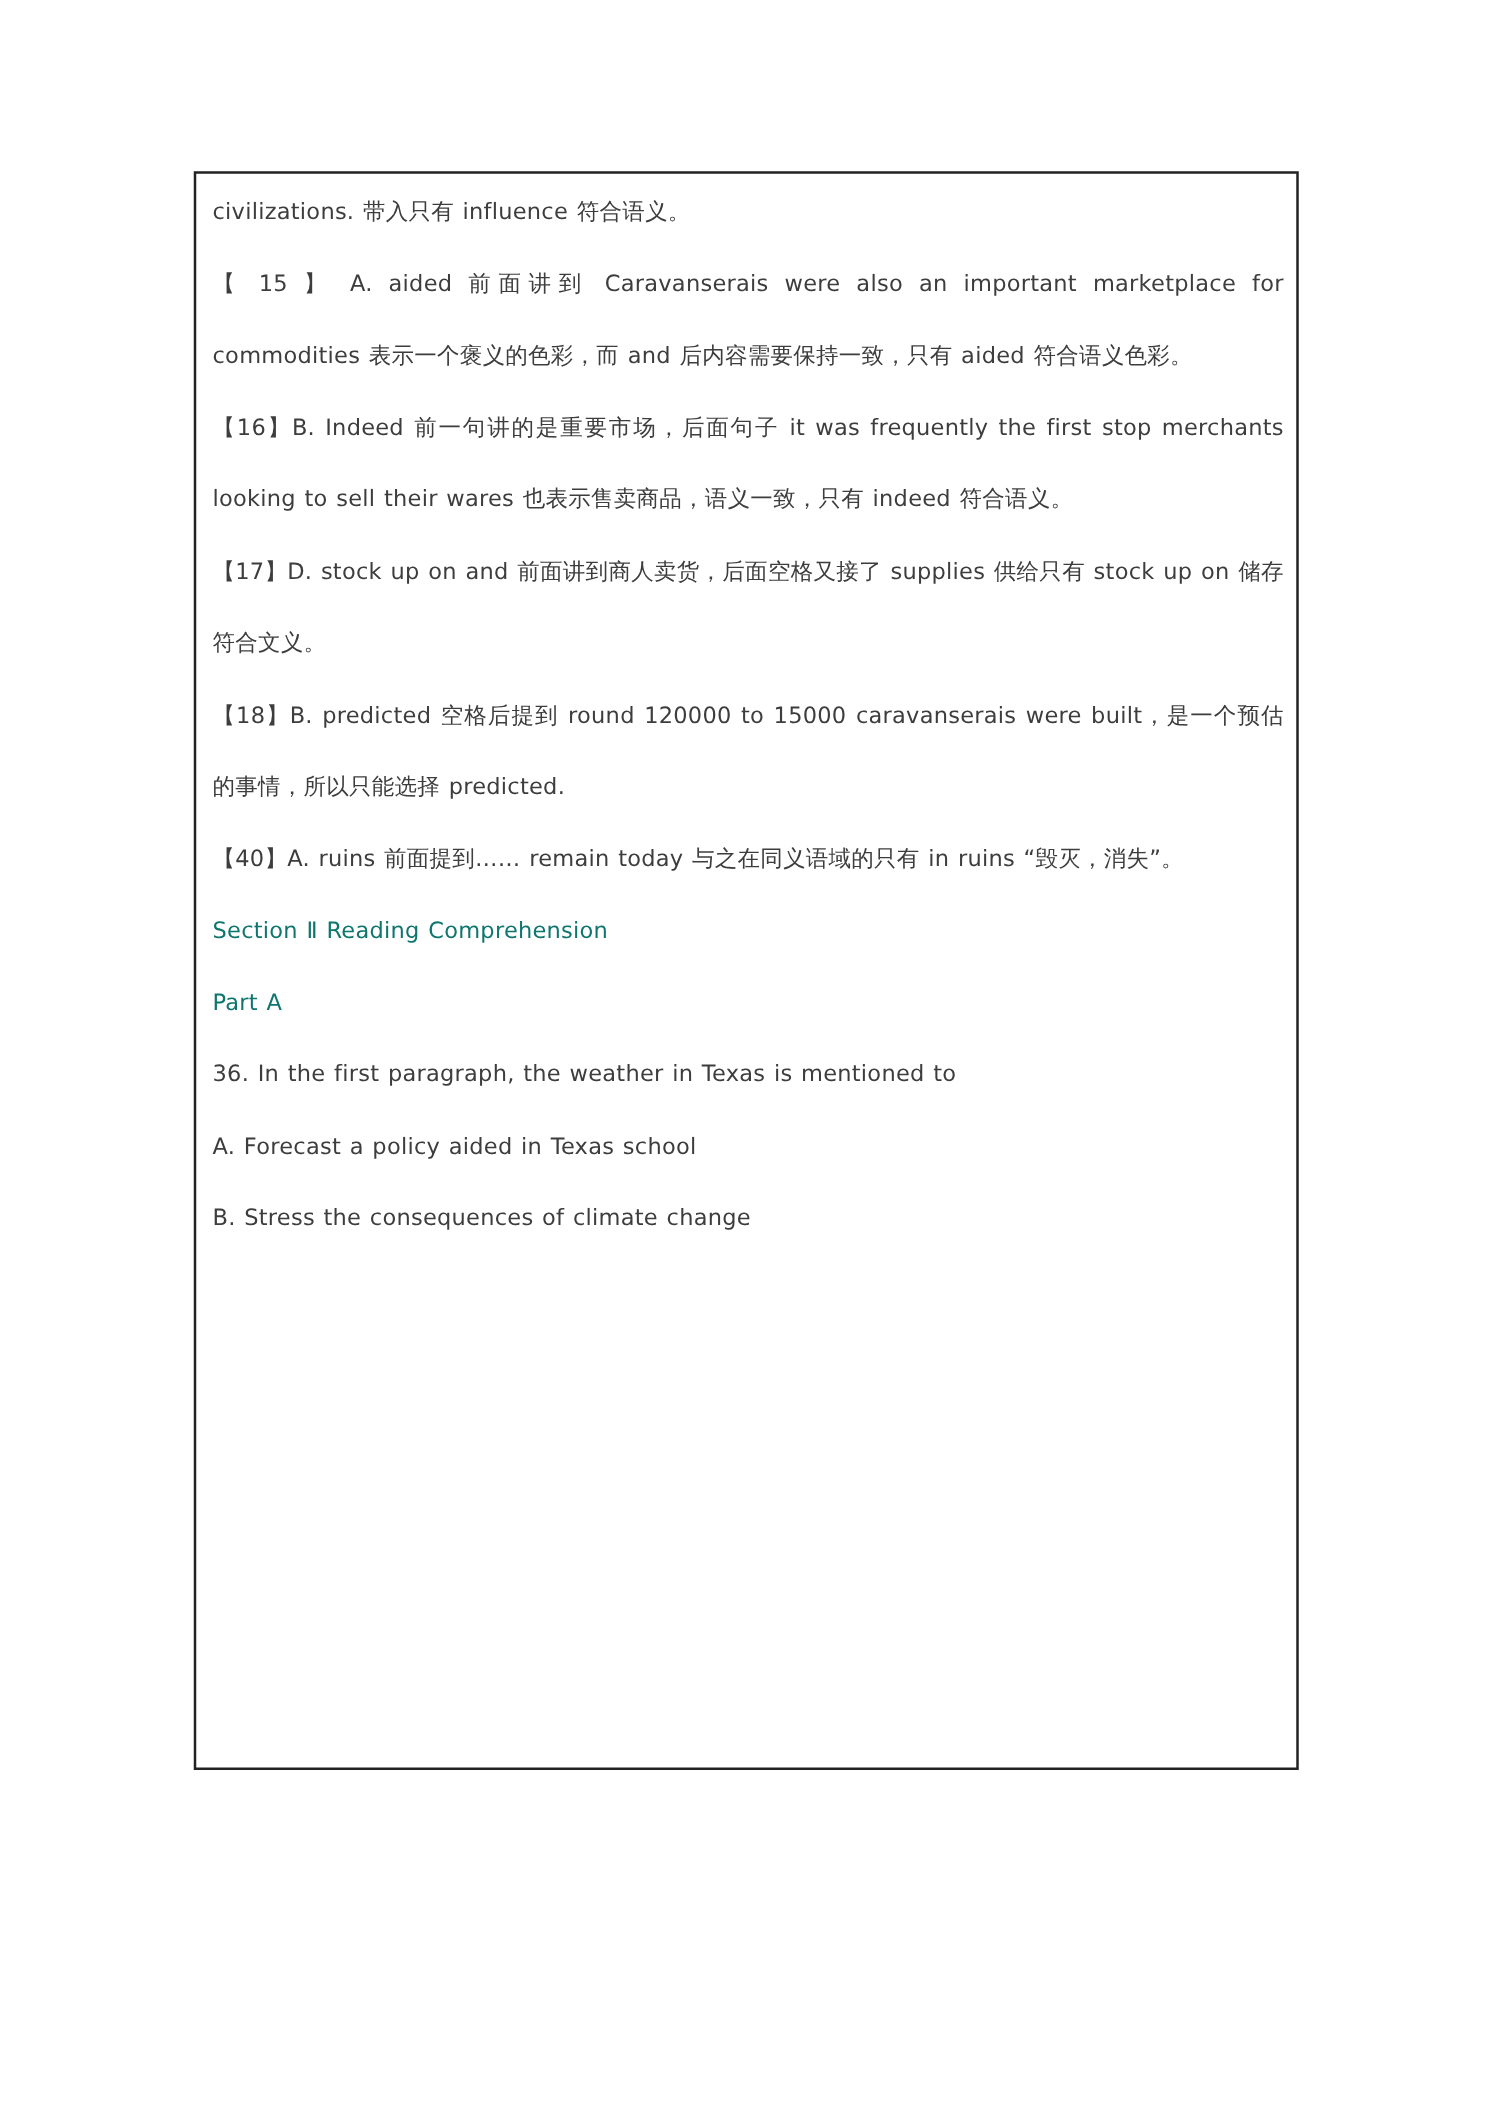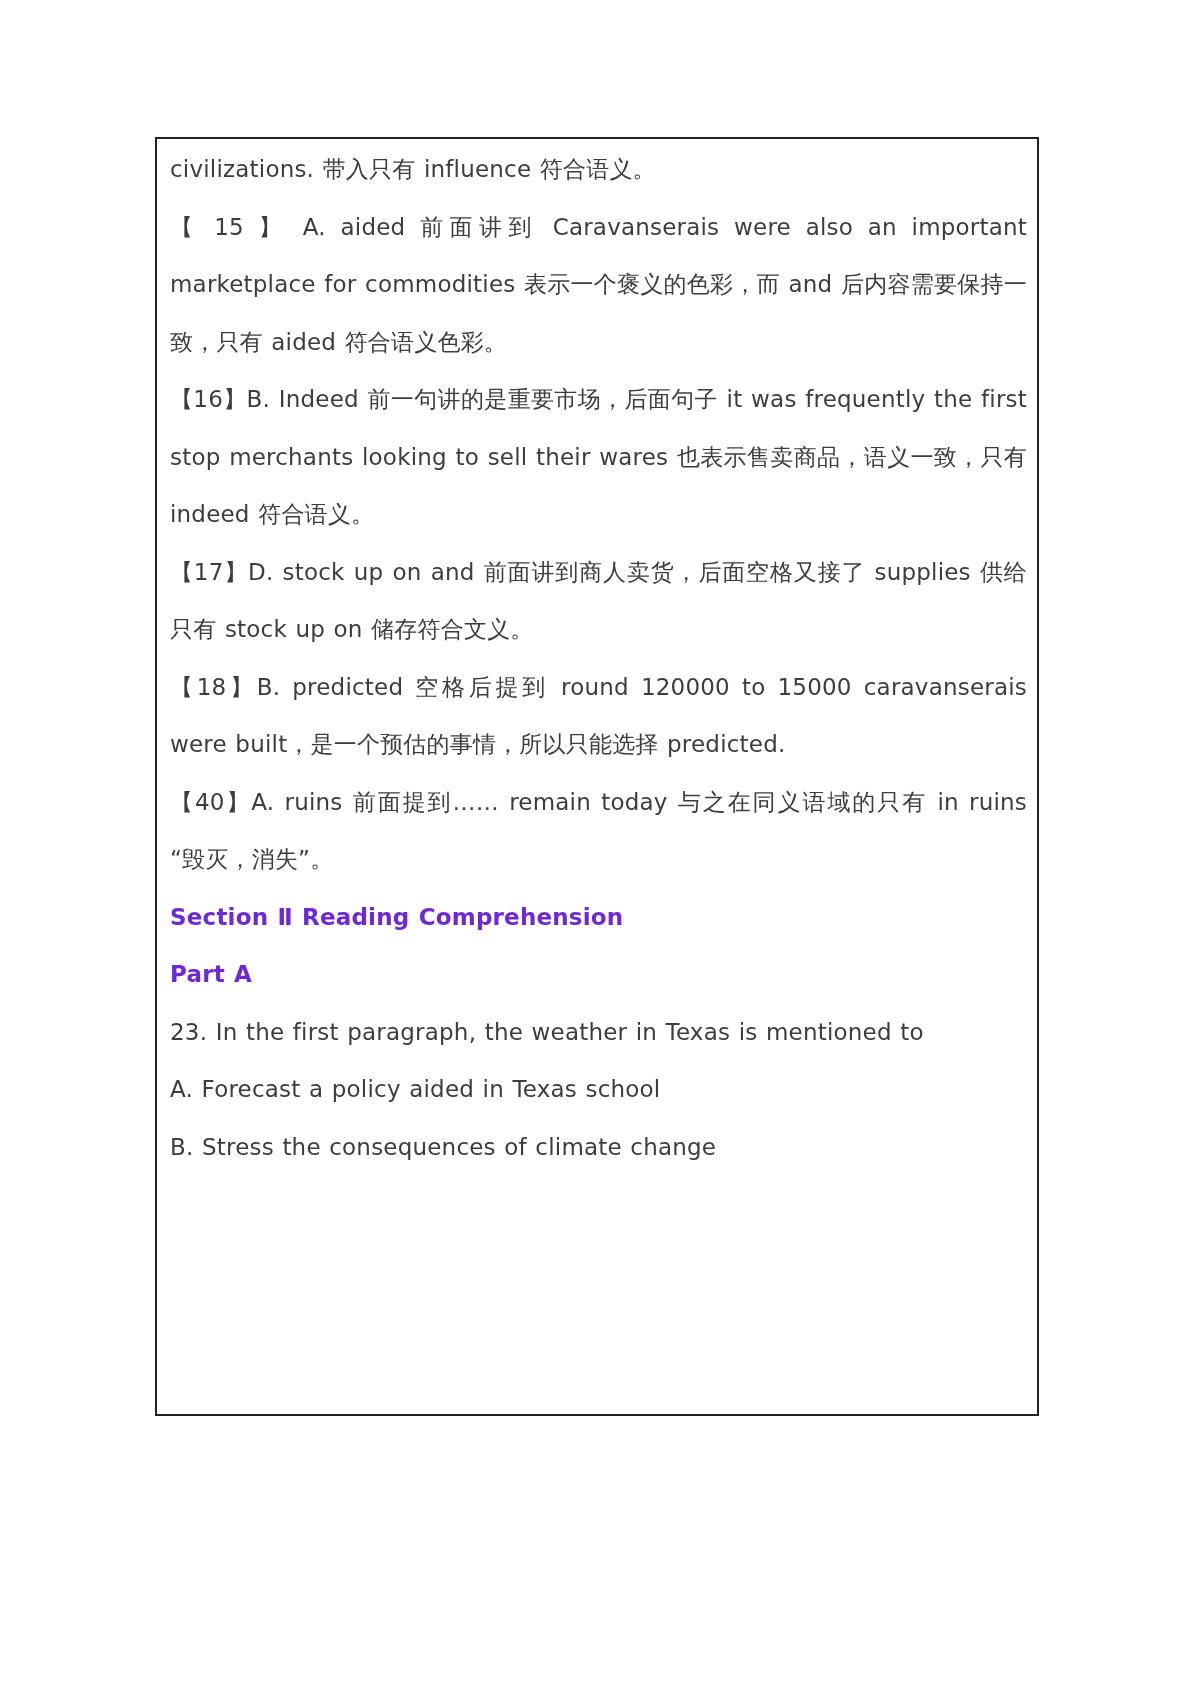--- a/index.html
+++ b/index.html
@@ -22,44 +22,44 @@
     top: 137px;
     width: 884px;
     height: 1279px;
     border: 2px solid #222222;
     box-sizing: border-box;
     padding: 2px 10px 0 13px;
     overflow: hidden;
   }
   .para {
     margin: 0;
-    font-size: 23px;
+    font-size: 18px;
     line-height: 57.5px;
     text-align: justify;
     letter-spacing: 0.2px;
     word-spacing: 1px;
   }
   .para.single {
     text-align: left;
   }
   .para.bold {
-    font-weight: bold;
-    color: #6d28d9;
+    font-weight: normal;
+    color: #0f766e;
   }
 </style>
 </head>
 <body>
 
 <div class="page">
   <div class="content-box">
     <p class="para">civilizations. 带入只有 influence 符合语义。</p>
     <p class="para">【 15 】 A. aided 前面讲到 Caravanserais were also an important marketplace for commodities 表示一个褒义的色彩，而 and 后内容需要保持一致，只有 aided 符合语义色彩。</p>
     <p class="para">【16】B. Indeed 前一句讲的是重要市场，后面句子 it was frequently the first stop merchants looking to sell their wares 也表示售卖商品，语义一致，只有 indeed 符合语义。</p>
     <p class="para">【17】D. stock up on and 前面讲到商人卖货，后面空格又接了 supplies 供给只有 stock up on 储存符合文义。</p>
     <p class="para">【18】B. predicted 空格后提到 round 120000 to 15000 caravanserais were built，是一个预估的事情，所以只能选择 predicted.</p>
     <p class="para">【40】A. ruins 前面提到…… remain today 与之在同义语域的只有 in ruins “毁灭，消失”。</p>
     <p class="para single bold">Section Ⅱ Reading Comprehension</p>
     <p class="para single bold">Part A</p>
-    <p class="para single">23. In the first paragraph, the weather in Texas is mentioned to</p>
+    <p class="para single">36. In the first paragraph, the weather in Texas is mentioned to</p>
     <p class="para single">A. Forecast a policy aided in Texas school</p>
     <p class="para single">B. Stress the consequences of climate change</p>
   </div>
 </div>
 
 </body></html>

